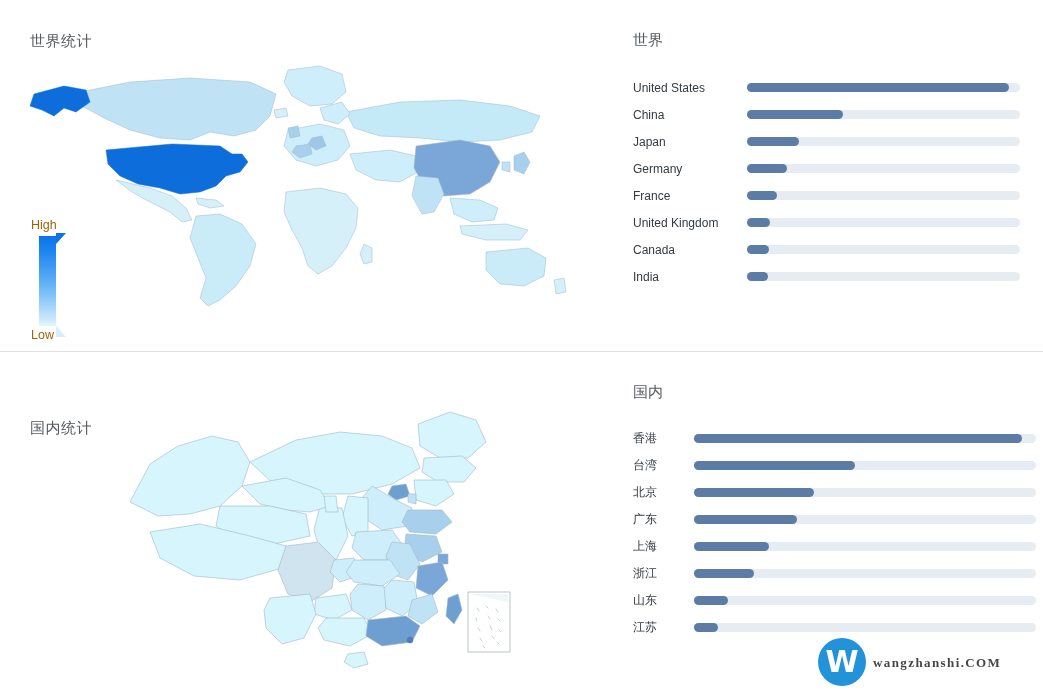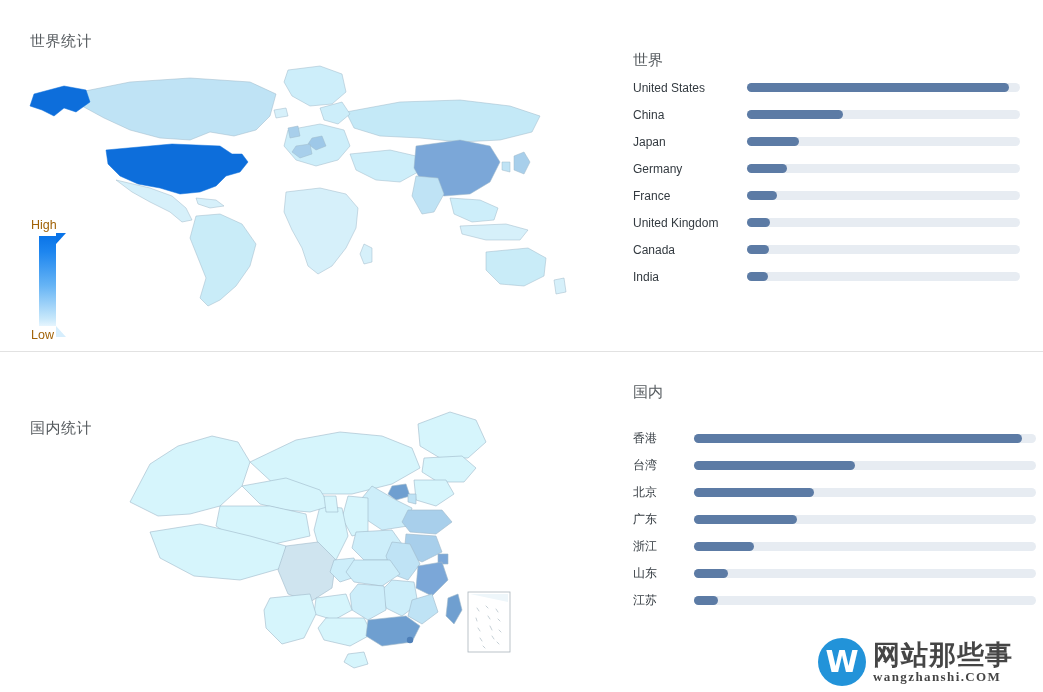--- a/index.html
+++ b/index.html
@@ -22,21 +22,21 @@
   }
 
   .section-title {
     position: absolute;
     font-size: 15px;
     color: #555a5e;
     letter-spacing: .5px;
   }
   #world-title    { left: 30px; top: 32px; }
   #domestic-title { left: 30px; top: 31px; margin-top: 36px; }
-  #world-rank-title    { left: 633px; top: 31px; font-size: 15px; color:#555a5e; position:absolute;margin-top:20px;}
+  #world-rank-title    { left: 633px; top: 31px; font-size: 15px; color:#555a5e; position:absolute;}
   #domestic-rank-title { left: 633px; top: 31px; font-size: 15px; color:#555a5e; position:absolute;}
 
   
   .map-wrap { position: absolute; }
   #world-map-wrap    { left: 20px; top: 58px;  width: 580px; height: 260px; }
   #china-map-wrap    { left: 120px; top: 50px; width: 400px; height: 270px; }
   .map-svg { display:block; width:100%; height:100%; }
 
   
   .legend { position: absolute; width: 70px; height: 125px; }
@@ -379,20 +379,26 @@
           <div class="rank-fill" style="width: 35%;"></div>
         </div>
       </div>
       <div class="rank-row">
         <div class="rank-label">广东</div>
         <div class="rank-track">
           <div class="rank-fill" style="width: 30%;"></div>
         </div>
       </div>
       <div class="rank-row">
+        <div class="rank-label">上海</div>
+        <div class="rank-track">
+          <div class="rank-fill" style="width: 22%;"></div>
+        </div>
+      </div>
+      <div class="rank-row">
         <div class="rank-label">浙江</div>
         <div class="rank-track">
           <div class="rank-fill" style="width: 17.5%;"></div>
         </div>
       </div>
       <div class="rank-row">
         <div class="rank-label">山东</div>
         <div class="rank-track">
           <div class="rank-fill" style="width: 10%;"></div>
         </div>
@@ -404,18 +410,17 @@
         </div>
       </div>
     </div>
   </div>
 
   <div id="watermark">
     <div class="wm-circle">
       <span class="wm-w">W</span>
     </div>
     <div class="wm-text">
-      <div class="wm-cn">网站那些事</div>
       <div class="wm-en">wangzhanshi.COM</div>
     </div>
   </div>
 
 </div>
 
 </body></html>

